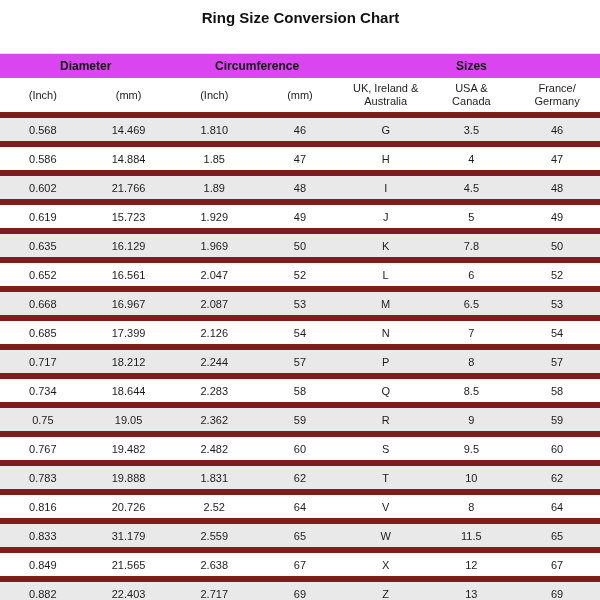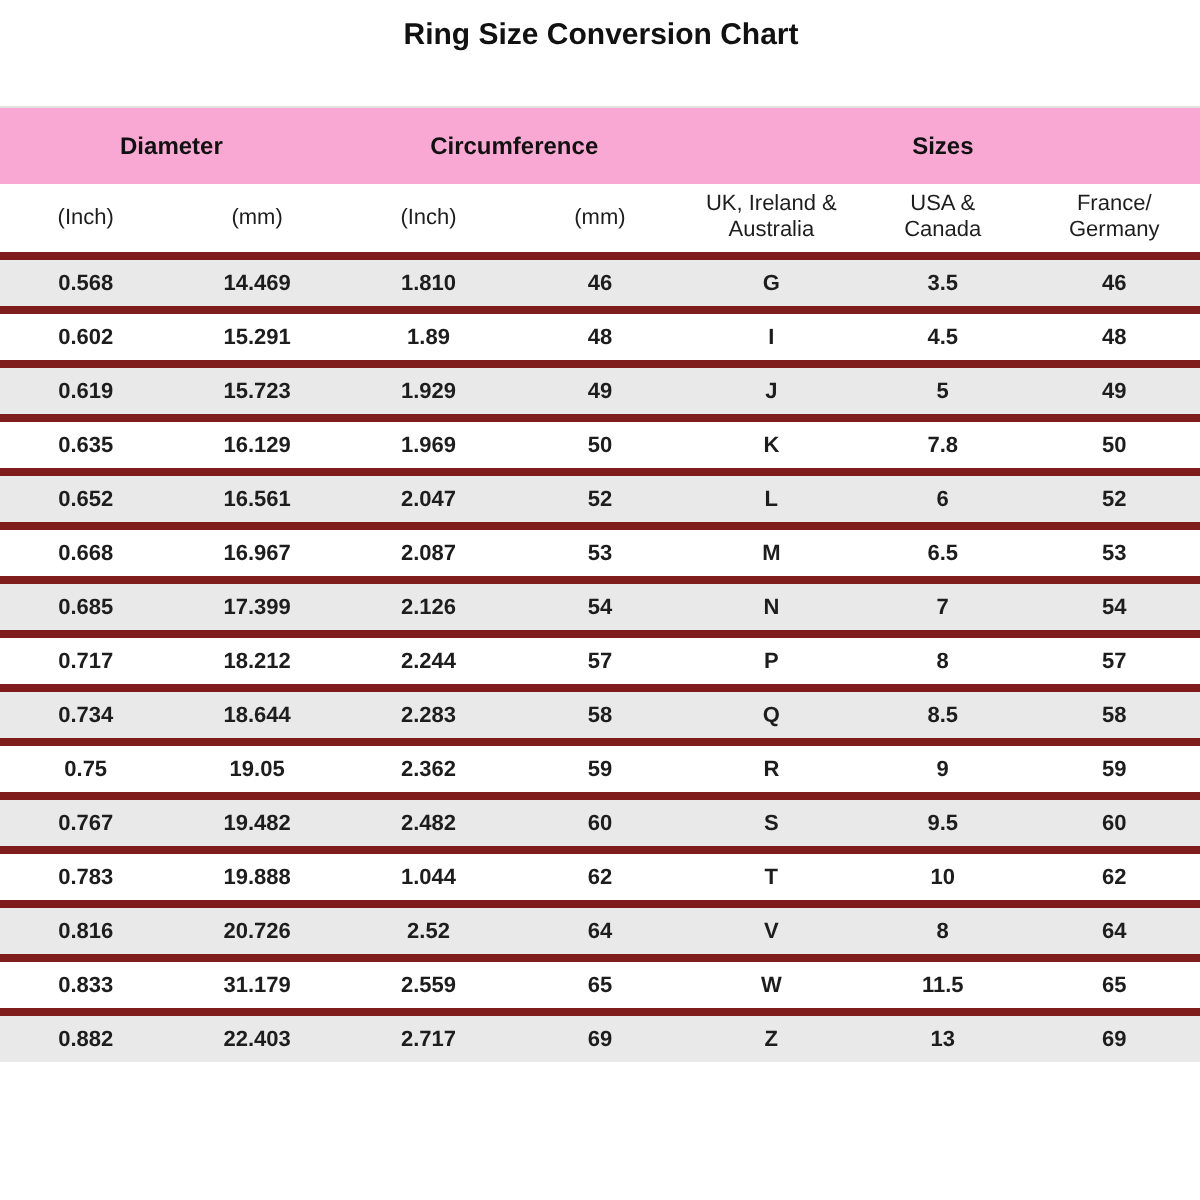--- a/index.html
+++ b/index.html
@@ -30,38 +30,37 @@
     font-size: 11px;
   }
   table.ring-table th,
   table.ring-table td {
     text-align: center;
     vertical-align: middle;
     padding: 0 6px;
     overflow: hidden;
   }
   thead tr.group-row th {
-    background: #f9a8d4;
-    height: 38px;
+    background: #d946ef;
+    height: 24px;
     font-size: 12px;
     font-weight: bold;
     color: #111111;
     border-top: 1px solid #e2e2e2;
   }
   thead tr.sub-row th {
     background: #ffffff;
     height: 34px;
     font-weight: normal;
     font-size: 11px;
     line-height: 13px;
     color: #1d1d1d;
   }
   tbody tr {
-    border-top: 4px solid #7f1d1d;
-    font-weight: bold;
+    border-top: 6px solid #7f1d1d;
   }
   tbody tr:nth-child(odd) {
     background: #e9e9e9;
   }
   tbody tr:nth-child(even) {
     background: #ffffff;
   }
   tbody td {
     height: 23px;
     color: #1d1d1d;
@@ -93,22 +92,31 @@
       <tr>
         <td>0.568</td>
         <td>14.469</td>
         <td>1.810</td>
         <td>46</td>
         <td>G</td>
         <td>3.5</td>
         <td>46</td>
       </tr>
       <tr>
+        <td>0.586</td>
+        <td>14.884</td>
+        <td>1.85</td>
+        <td>47</td>
+        <td>H</td>
+        <td>4</td>
+        <td>47</td>
+      </tr>
+      <tr>
         <td>0.602</td>
-        <td>15.291</td>
+        <td>21.766</td>
         <td>1.89</td>
         <td>48</td>
         <td>I</td>
         <td>4.5</td>
         <td>48</td>
       </tr>
       <tr>
         <td>0.619</td>
         <td>15.723</td>
         <td>1.929</td>
@@ -185,21 +193,21 @@
         <td>19.482</td>
         <td>2.482</td>
         <td>60</td>
         <td>S</td>
         <td>9.5</td>
         <td>60</td>
       </tr>
       <tr>
         <td>0.783</td>
         <td>19.888</td>
-        <td>1.044</td>
+        <td>1.831</td>
         <td>62</td>
         <td>T</td>
         <td>10</td>
         <td>62</td>
       </tr>
       <tr>
         <td>0.816</td>
         <td>20.726</td>
         <td>2.52</td>
         <td>64</td>
@@ -210,20 +218,29 @@
       <tr>
         <td>0.833</td>
         <td>31.179</td>
         <td>2.559</td>
         <td>65</td>
         <td>W</td>
         <td>11.5</td>
         <td>65</td>
       </tr>
       <tr>
+        <td>0.849</td>
+        <td>21.565</td>
+        <td>2.638</td>
+        <td>67</td>
+        <td>X</td>
+        <td>12</td>
+        <td>67</td>
+      </tr>
+      <tr>
         <td>0.882</td>
         <td>22.403</td>
         <td>2.717</td>
         <td>69</td>
         <td>Z</td>
         <td>13</td>
         <td>69</td>
       </tr>
     </tbody>
 </table>

